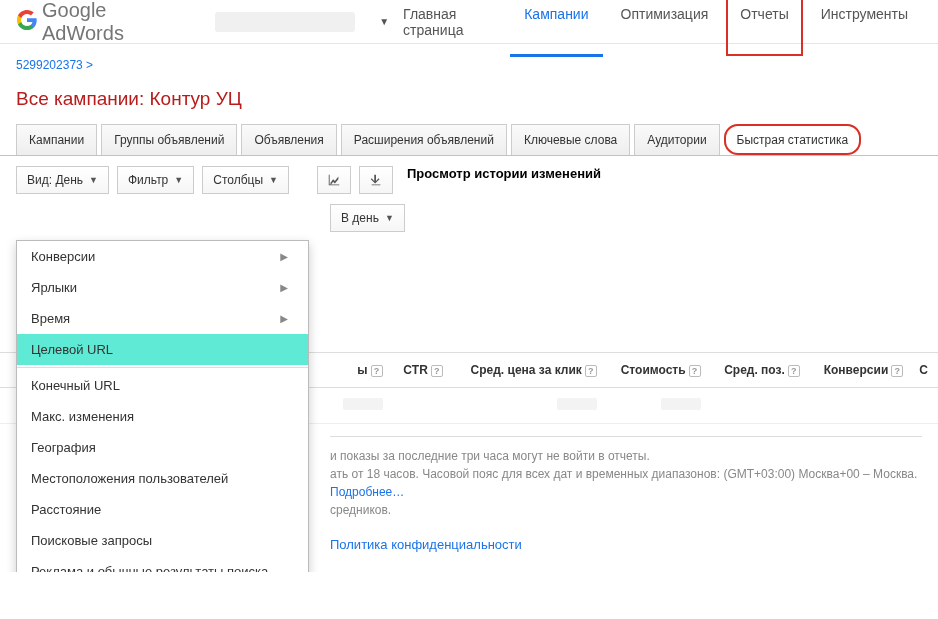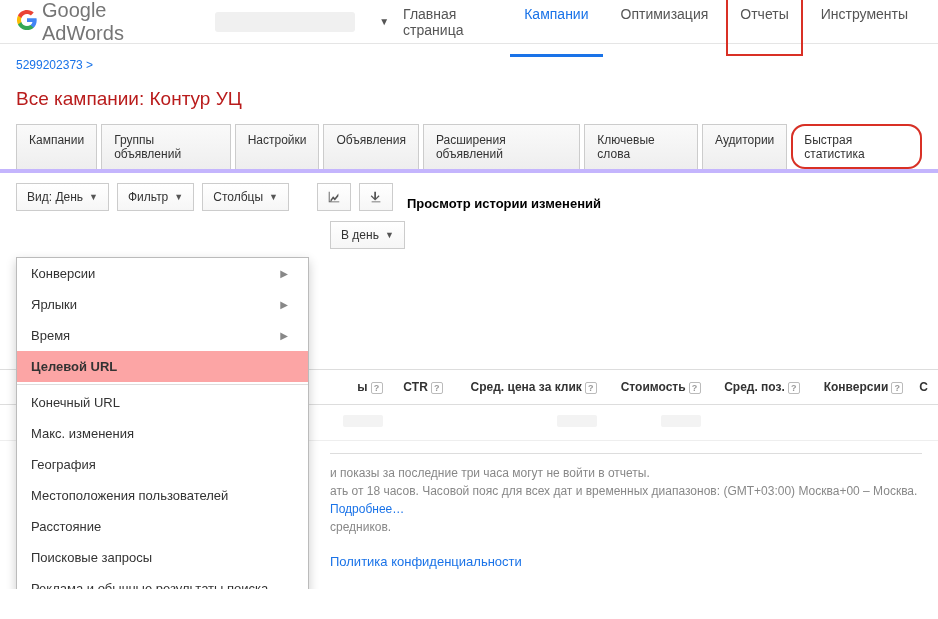--- a/index.html
+++ b/index.html
@@ -24,35 +24,35 @@
     .breadcrumb { color: #1a73e8; font-size: 12px; margin-bottom: 16px; }
     .page-title { font-size: 19px; font-weight: 400; color: #b91c1c; }
     
     
     .sub-tabs { display: flex; gap: 4px; padding: 6px 16px 0; }
     .sub-tab { border: 1px solid #ccc; border-bottom: none; background: linear-gradient(#fafafa,#eee); padding: 8px 12px; font-size: 12px; color: #333; cursor: pointer; }
     .sub-tab.active { background: #fff; }
     .sub-tab.hl { outline: 2px solid #d93025; outline-offset: -2px; border-radius: 14px; }
     
     
-    .toolbar { display: flex; align-items: flex-end; gap: 8px; padding: 10px 16px; border-top: 4px solid #c4b5fd; }
+    .toolbar { display: flex; align-items: flex-start; gap: 8px; padding: 10px 16px; border-top: 1px solid #c4b5fd; }
     .btn { border: 1px solid #ccc; background: linear-gradient(#fff,#f6f6f6); padding: 6px 10px; font-size: 12px; color: #333; cursor: pointer; display: inline-flex; align-items: center; gap: 6px; }
     .btn .arrow { font-size: 9px; color: #555; }
     .btn.icon-only { padding: 6px 9px; }
     .icon-svg { width: 14px; height: 14px; }
     .view-history { color: #000000; font-size: 13px; margin-left: 6px; cursor: pointer; font-weight: bold; }
     
     
     .toolbar2 { padding: 0 27px 10px 330px; }
     
     
     .dropdown-wrap { position: relative; }
     .dropdown { position: absolute; top: 100%; left: 16px; width: 293px; background: #fff; border: 1px solid #bbb; box-shadow: 0 4px 10px rgba(0,0,0,.2); z-index: 100; margin-top: -2px; }
     .dd-item { padding: 8px 20px 8px 14px; font-size: 13px; color: #333; cursor: pointer; display: flex; justify-content: space-between; align-items: center; }
-    .dd-item:hover, .dd-item.sel { background: #fca5a5; font-weight: bold; }
+    .dd-item:hover, .dd-item.sel { background: #5eead4; }
     .dd-sep { border-top: 1px solid #ddd; margin: 2px 0; }
     .dd-sub { color: #888; font-size: 10px; }
     
     
     .table-wrap { margin-top: 110px; border-top: 1px solid #ddd; overflow: hidden; }
     .tbl { width: 100%; border-collapse: collapse; }
     .tbl th { border-bottom: 1px solid #ddd; padding: 10px 8px; text-align: right; font-size: 12px; font-weight: bold; color: #333; white-space: nowrap; }
     .tbl td { border-bottom: 1px solid #eee; padding: 10px 8px; text-align: right; font-size: 12px; }
     .help { display: inline-block; border: 1px solid #bbb; color: #999; font-size: 9px; width: 12px; height: 12px; line-height: 11px; text-align: center; border-radius: 2px; margin-left: 3px; }
     .cell-blur { display: inline-block; width: 40px; height: 12px; background: #f3f3f3; border-radius: 2px; }
@@ -93,21 +93,20 @@
   <div class="breadcrumb">
     <span>5299202373</span>
     <span>&gt;</span>
   </div>
   <div class="page-title">Все кампании: Контур УЦ</div>
 </div>
 
 <div class="sub-tabs">
   <div class="sub-tab">Кампании</div>
   <div class="sub-tab">Группы объявлений</div>
-  <div class="sub-tab">Настройки</div>
   <div class="sub-tab">Объявления</div>
   <div class="sub-tab">Расширения объявлений</div>
   <div class="sub-tab">Ключевые слова</div>
   <div class="sub-tab">Аудитории</div>
   <div class="sub-tab active hl">Быстрая статистика</div>
 </div>
 
 <div class="dropdown-wrap">
   <div class="toolbar">
     <button class="btn">

